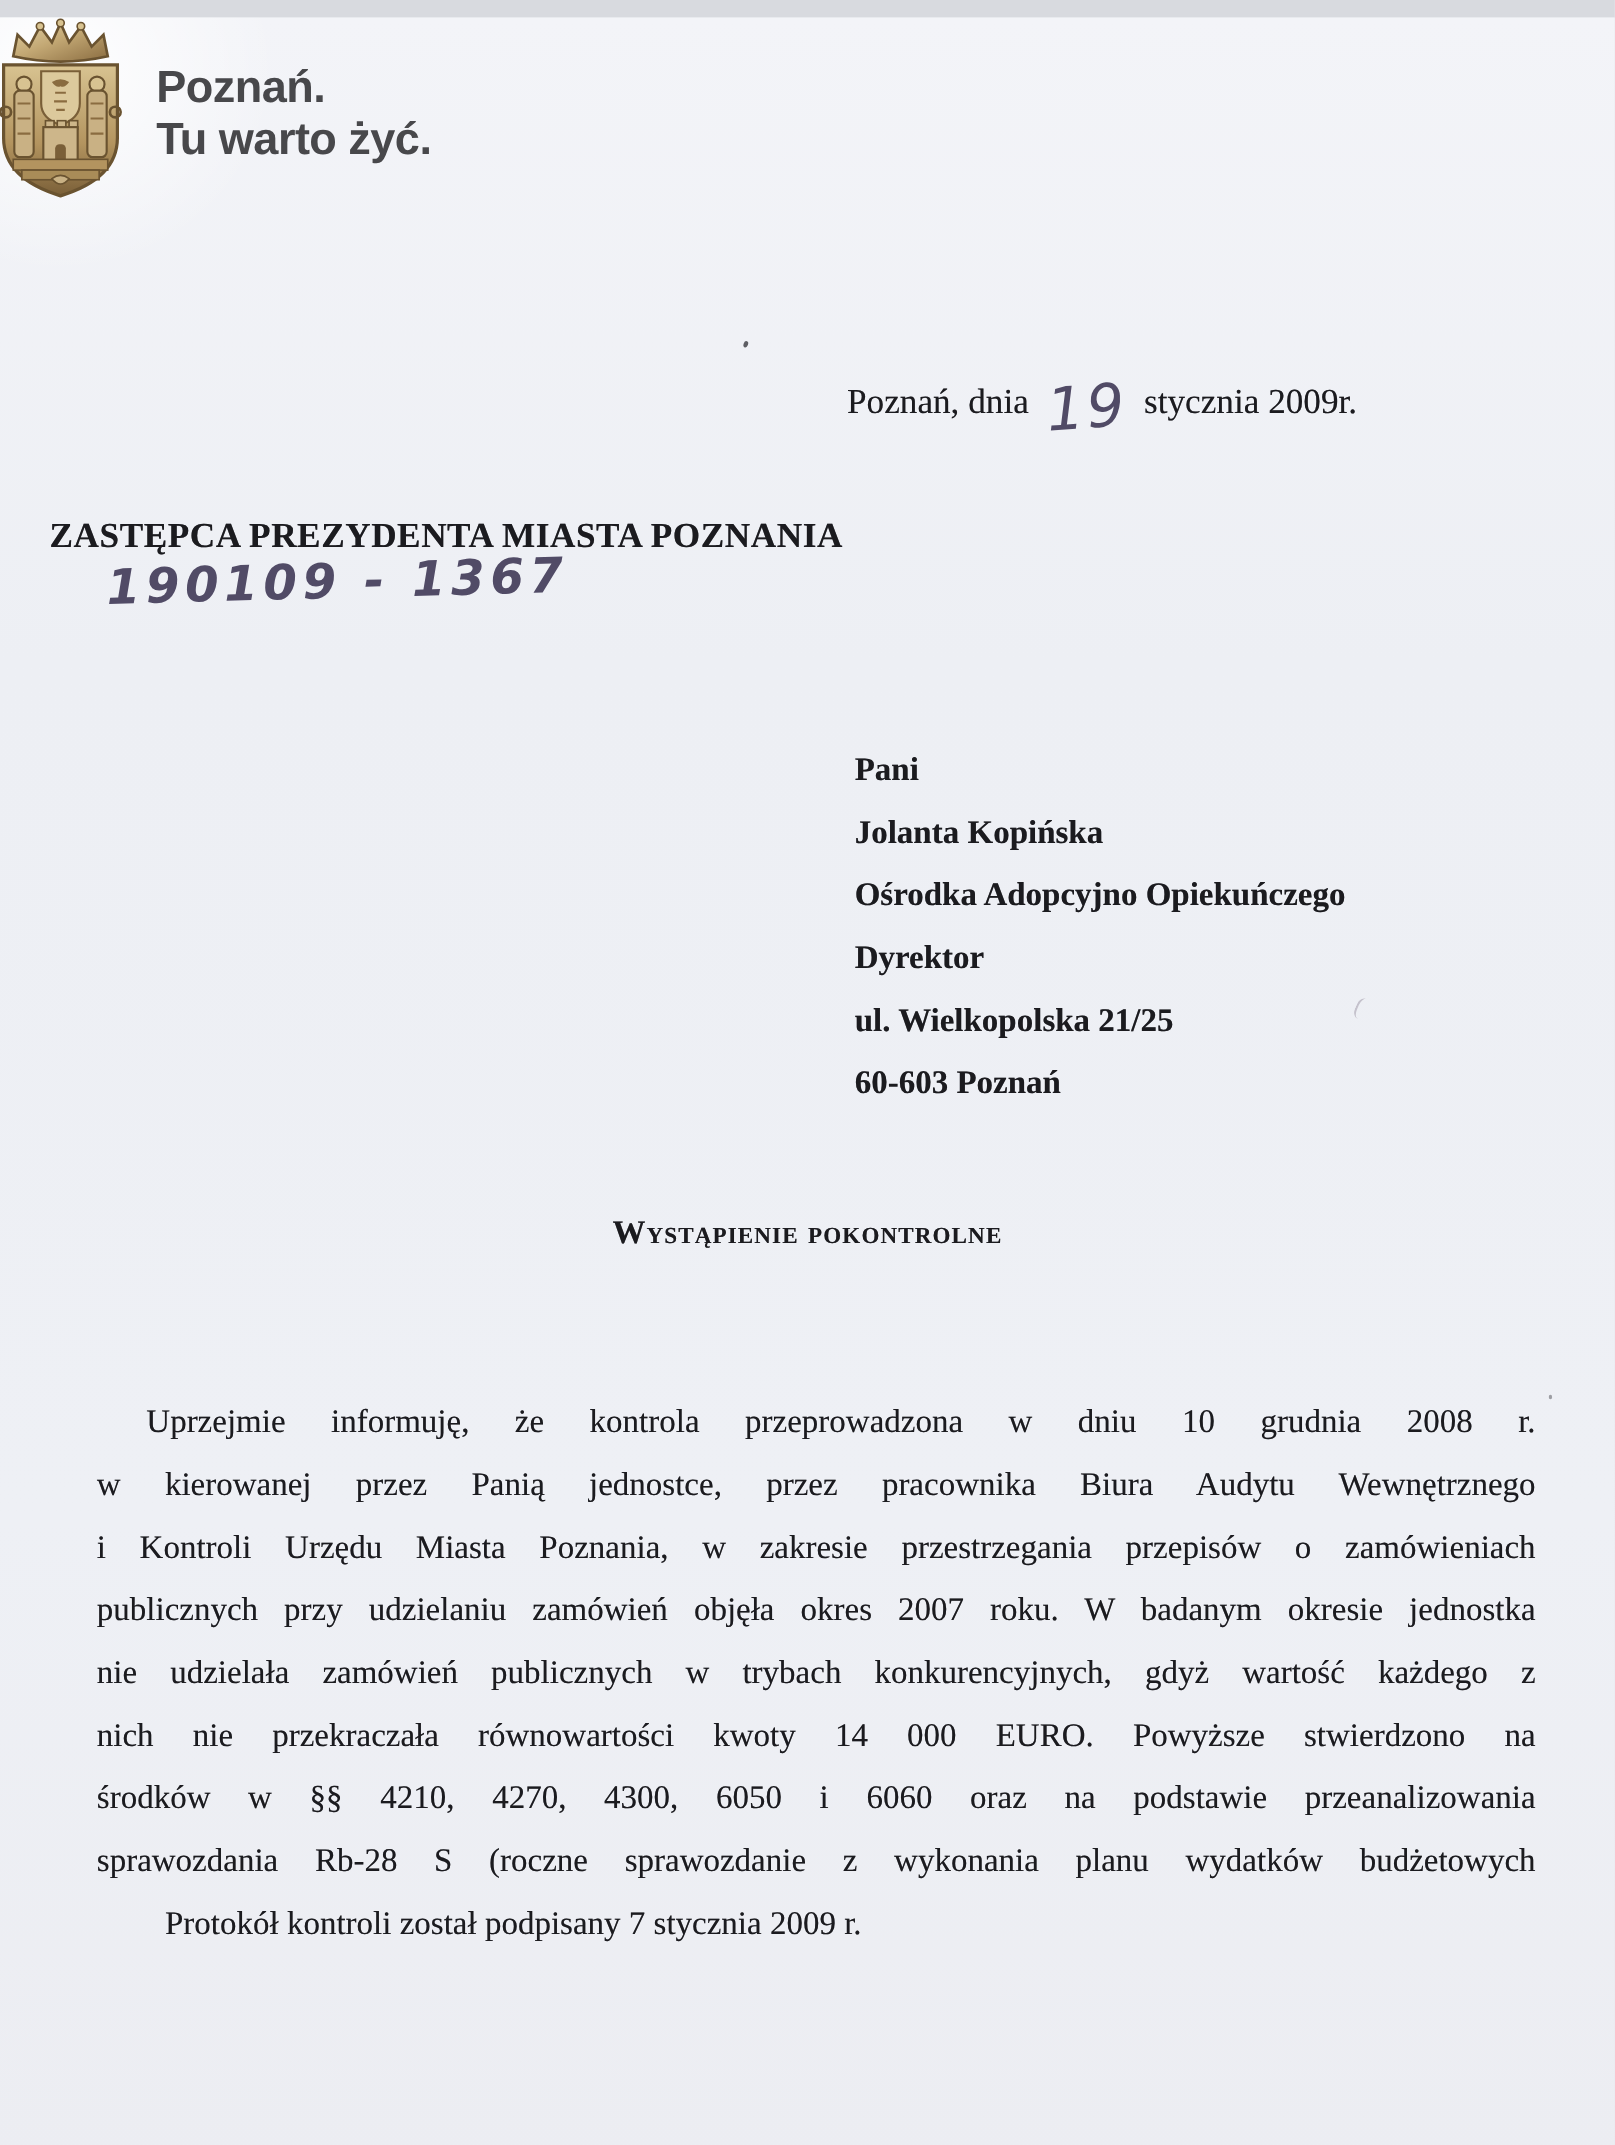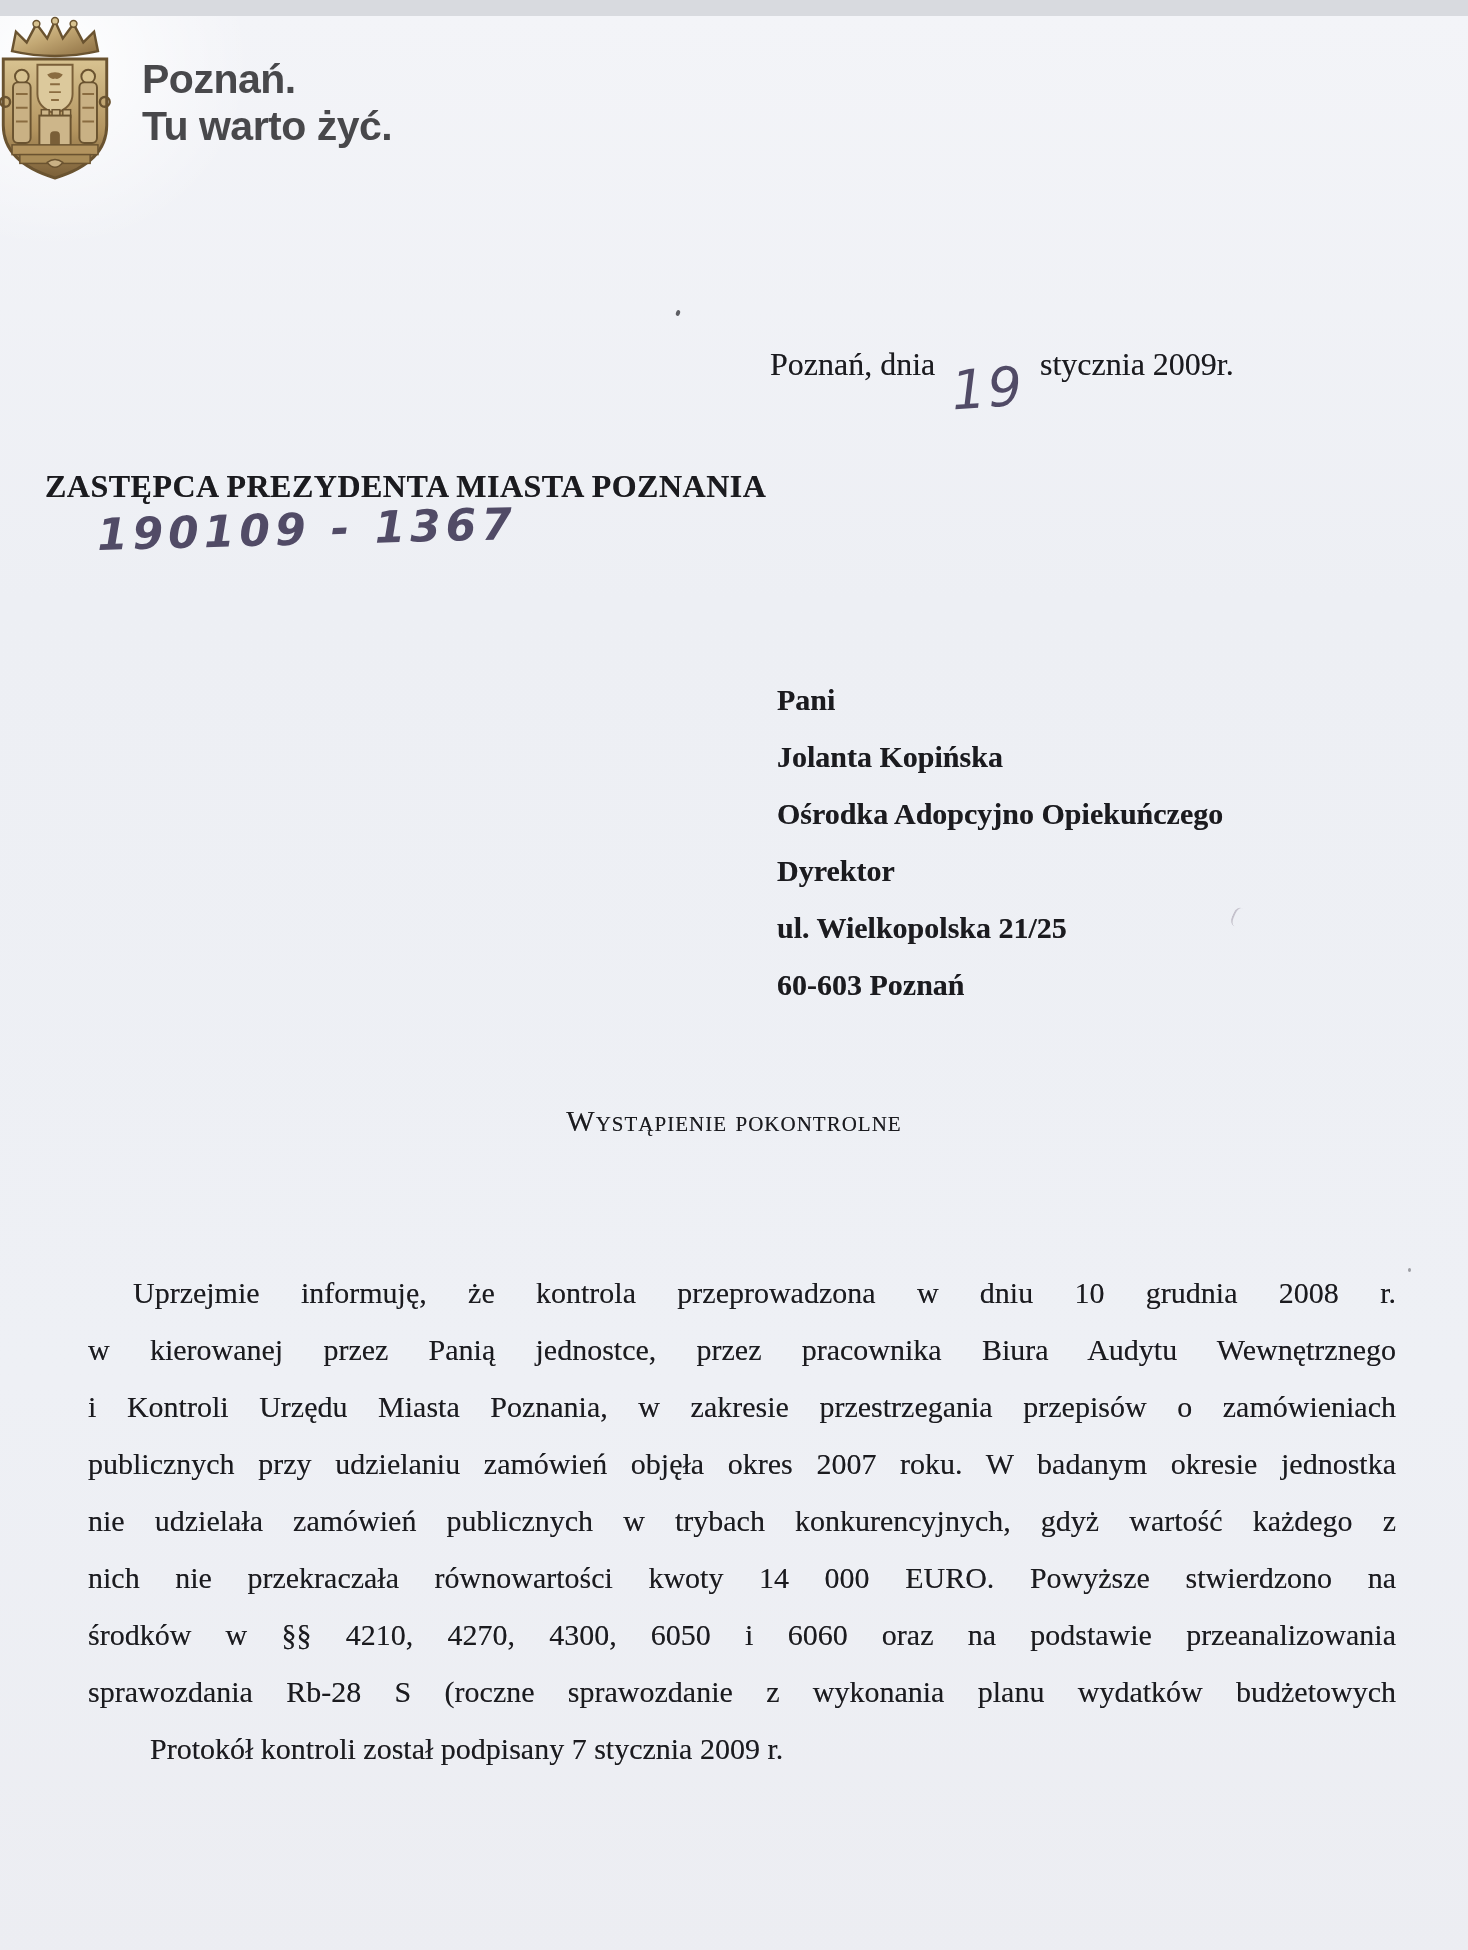--- a/index.html
+++ b/index.html
@@ -23,21 +23,21 @@
   .crest{position:absolute;left:-4px;top:0;width:118px;height:164px;}
   .logo-text{
     position:absolute;left:142px;top:40px;
     font-family:"Liberation Sans", sans-serif;
     font-weight:bold;font-size:41px;line-height:47px;
     color:var(--brand-gray,#48484b);letter-spacing:-0.5px;
   }
   
   .dateline{
     position:absolute;left:770px;top:330px;
-    display:flex;align-items:flex-end;gap:16px;
+    display:flex;align-items:center;gap:16px;
     font-size:32px;white-space:nowrap;
     text-shadow:0 0 .4px rgba(20,20,25,.5);
   }
   .handwritten{
     font-family:"DejaVu Sans", sans-serif;
     font-style:italic;
     color:var(--handwriting-ink,#514b66);
     text-shadow:none;
   }
   .hw-day{
@@ -64,21 +64,21 @@
   
   .recipient{position:absolute;left:777px;top:655px;}
   .recipient-line{
     font-weight:bold;font-size:30px;line-height:57px;white-space:nowrap;
     text-shadow:0 0 .4px rgba(20,20,25,.5);
   }
   
   .doc-title{
     position:absolute;left:0;top:1088px;width:1468px;
     text-align:center;
-    font-weight:normal;font-size:30px;
+    font-weight:bold;font-size:30px;
     font-variant:small-caps;letter-spacing:1px;
     text-shadow:0 0 .4px rgba(20,20,25,.55);
   }
   
   .body-text{
     position:absolute;left:88px;top:1248px;width:1308px;
     font-size:30px;
     text-shadow:0 0 .4px rgba(20,20,25,.5);
   }
   .line{

